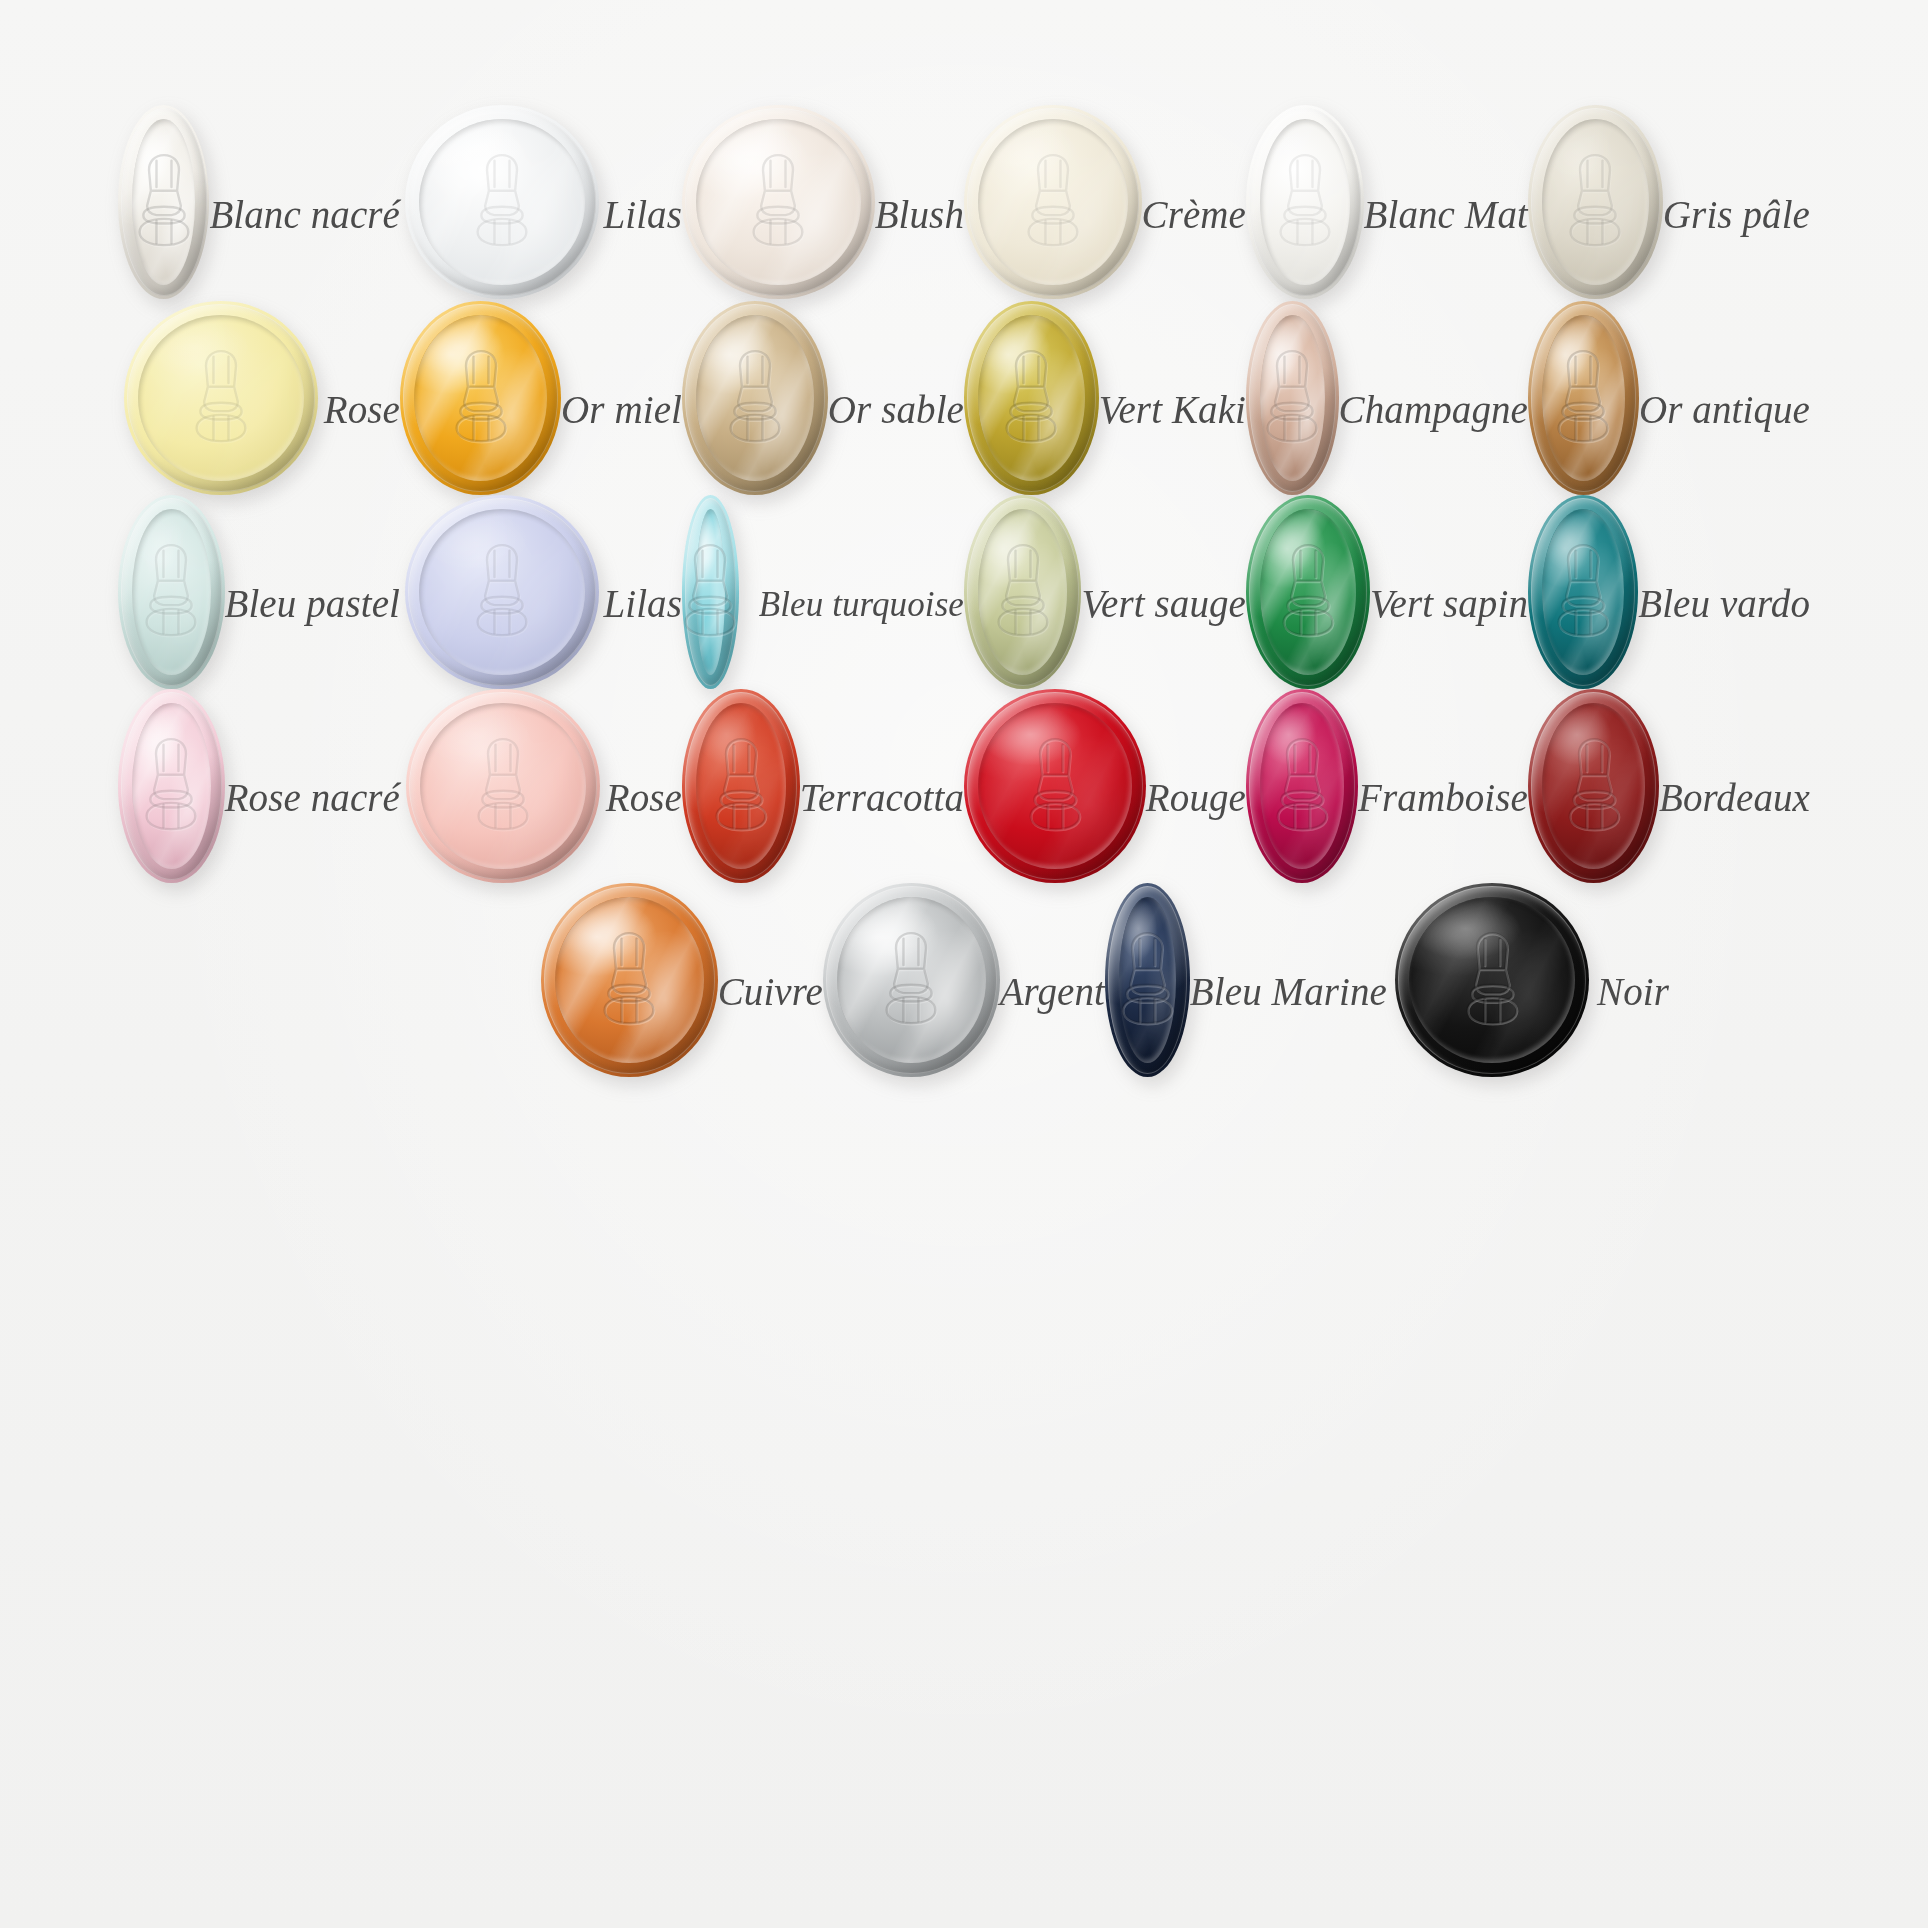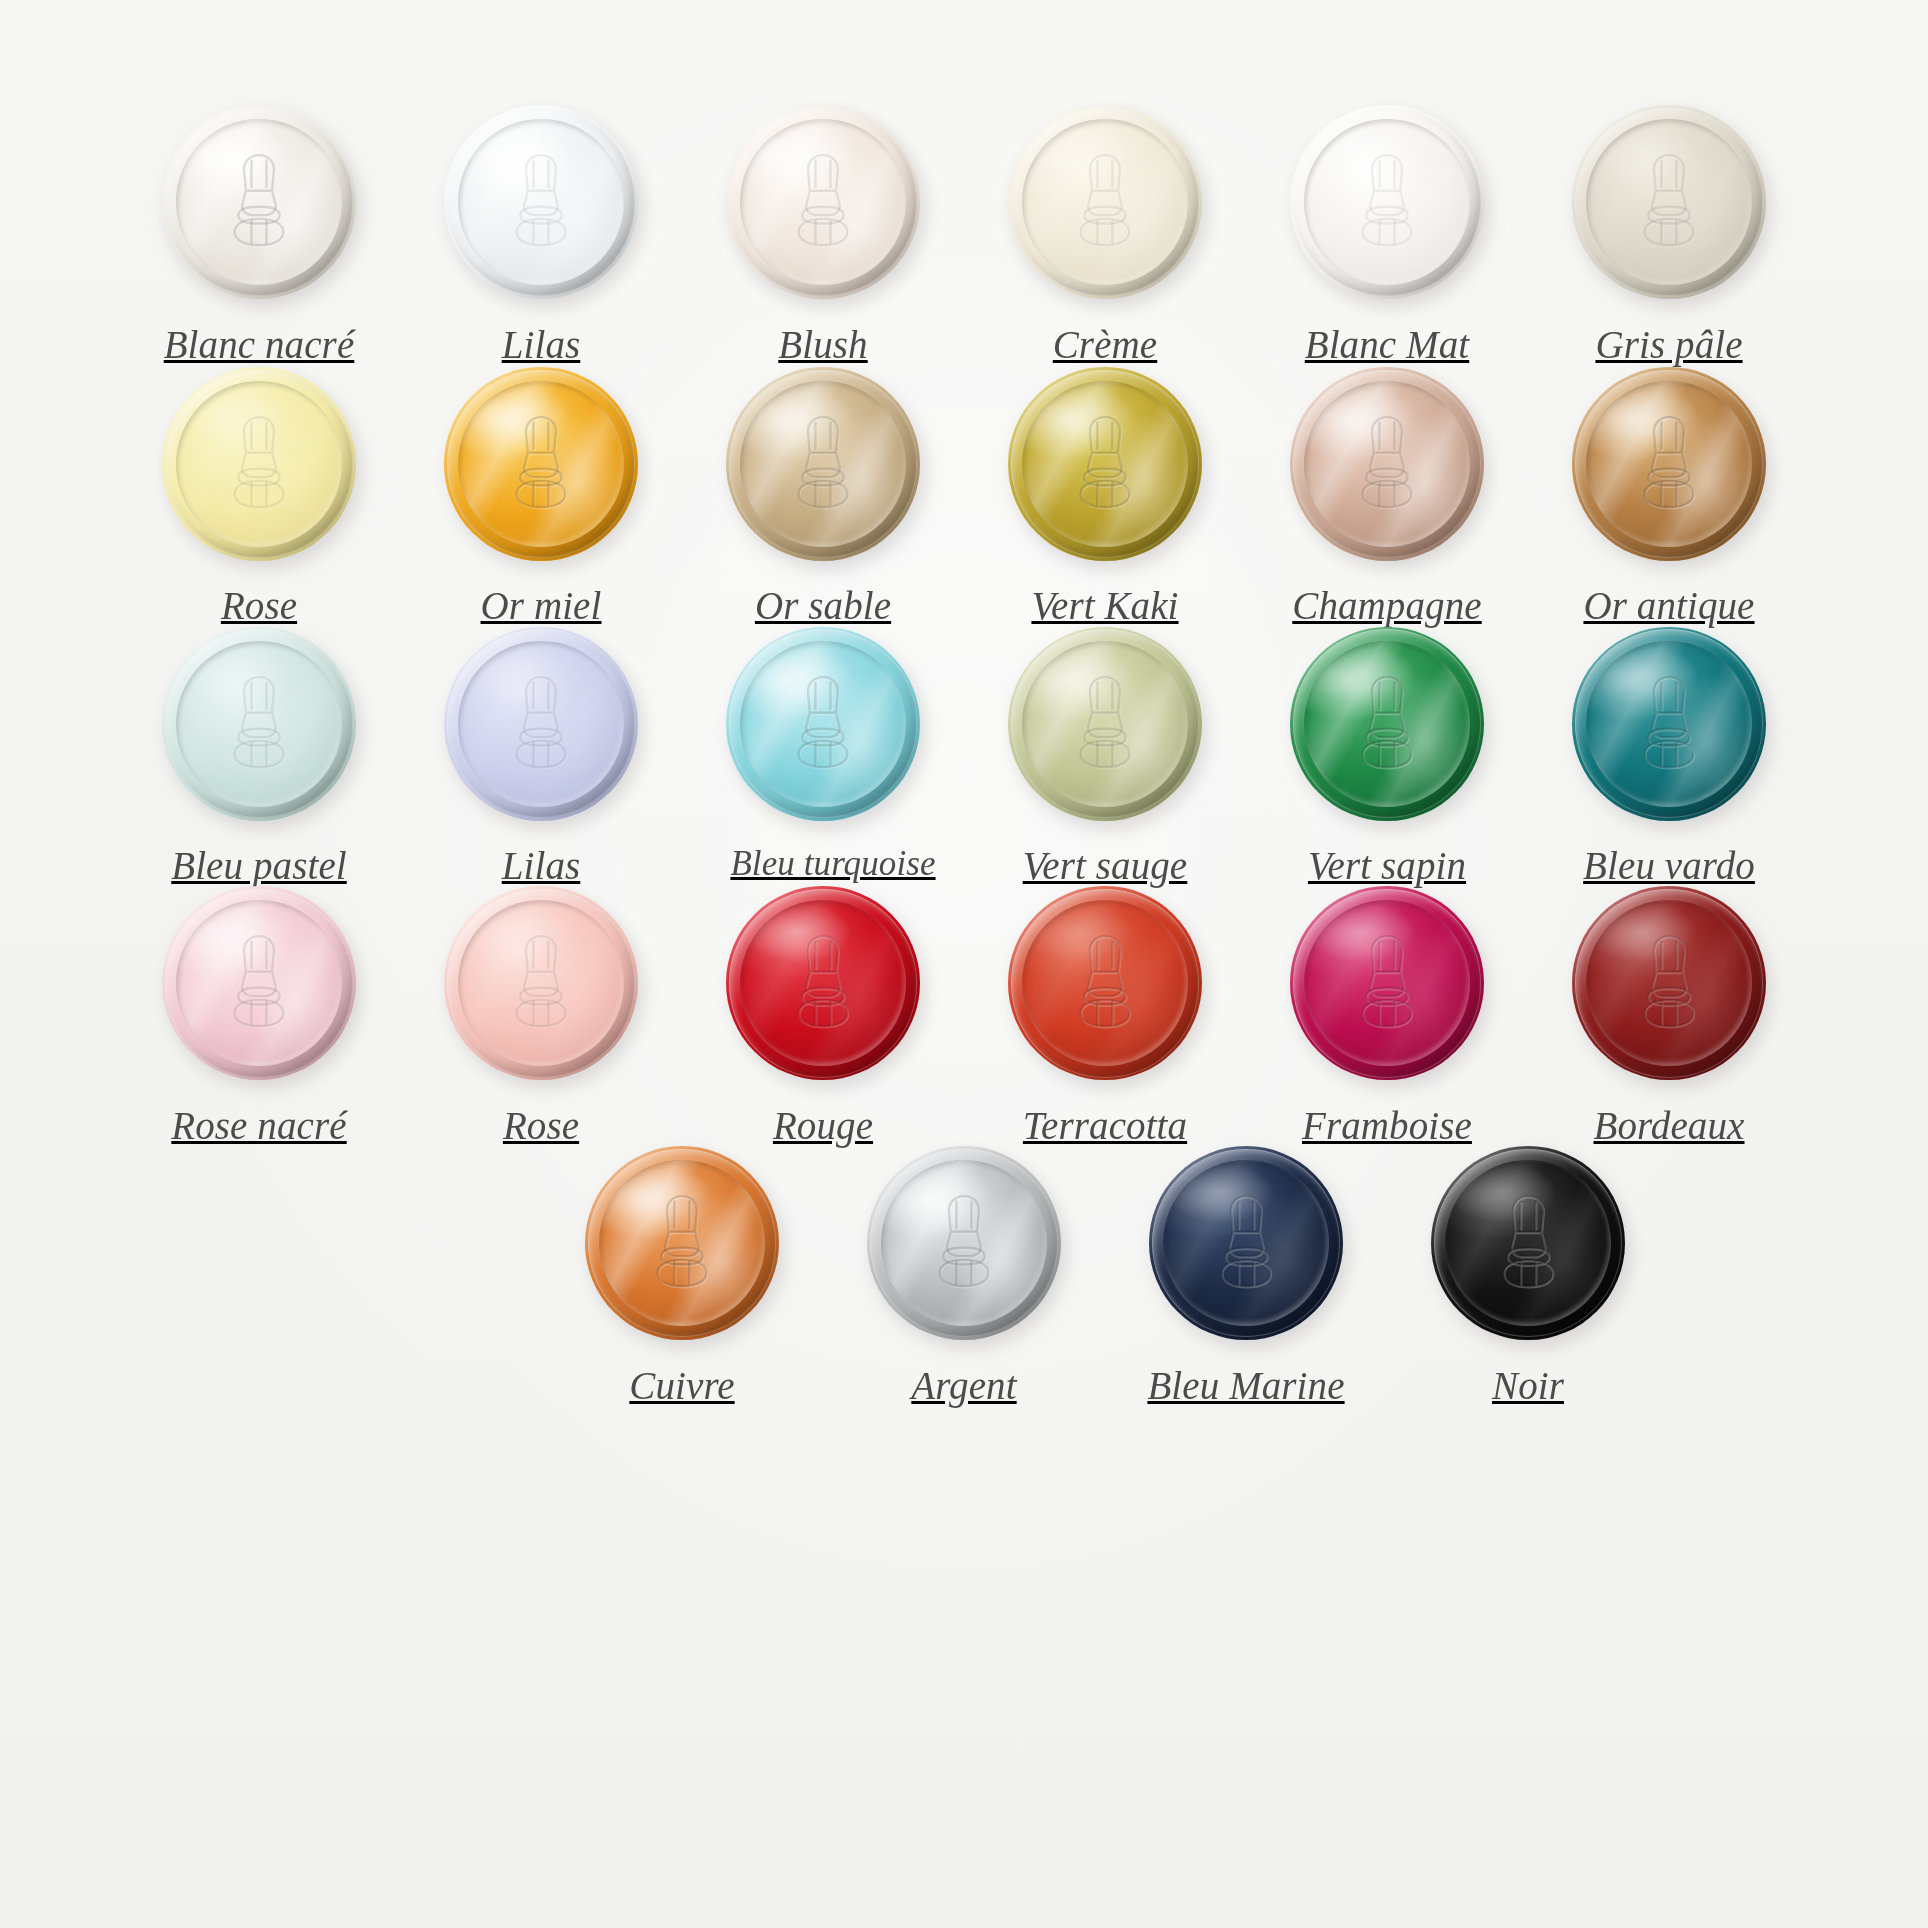--- a/index.html
+++ b/index.html
@@ -47,24 +47,23 @@
     display: flex;
     justify-content: center;
     align-items: flex-start;
     width: 100%;
   }
   .row.r1 { margin-bottom: 1.9px; }
 
   .cell {
     width: 282px;
     display: flex;
-    flex-direction: column;
+    flex-direction: row;
     align-items: center;
     position: relative;
-    text-decoration: underline;
   }
 
   
   .seal {
     width: 194px;
     height: 194px;
     border-radius: 50%;
     position: relative;
     margin: 0 auto;
     box-sizing: border-box;
@@ -704,20 +703,46 @@
                 <path class="ln" d="M40 12 L40 40 M56 12 L56 40"></path>
                 <path class="ln" d="M26 70 C26 64 34 61 48 61 C62 61 70 64 70 70 C70 76 62 79 48 79 C34 79 26 76 26 70 Z"></path>
                 <path class="ln" d="M22 88 C22 79 33 74 48 74 C63 74 74 79 74 88 C74 97 63 102 48 102 C33 102 22 97 22 88 Z"></path>
                 <path class="ln" d="M40 76 L40 100 M56 76 L56 100"></path>
               </svg>
             </div>
           </div>
           <div class="label">Rose</div>
         </div>
         <div class="cell">
+          <div class="seal" style="--base: #cf3a22; --hi: #e5694f; --lo: #9c2513; --sheen: 0.16; --gloss: 0.34; --emb: 0.44;">
+            <div class="body">
+              <div class="field">
+                <div class="sheen"></div>
+                <div class="gloss"></div>
+              </div>
+              <div class="rim"></div>
+            </div>
+            <div class="emblem">
+              <svg viewBox="0 0 96 112" aria-hidden="true">
+                <path class="hl" d="M48 6 C38 6 32 13 32 22 L34 44 L62 44 L64 22 C64 13 58 6 48 6 Z M34 44 L30 60 C30 66 34 69 40 70 L56 70 C62 69 66 66 66 60 L62 44 Z"></path>
+                <path class="hl" d="M40 12 L40 40 M56 12 L56 40"></path>
+                <path class="hl" d="M26 70 C26 64 34 61 48 61 C62 61 70 64 70 70 C70 76 62 79 48 79 C34 79 26 76 26 70 Z"></path>
+                <path class="hl" d="M22 88 C22 79 33 74 48 74 C63 74 74 79 74 88 C74 97 63 102 48 102 C33 102 22 97 22 88 Z"></path>
+                <path class="hl" d="M40 76 L40 100 M56 76 L56 100"></path>
+                <path class="ln" d="M48 6 C38 6 32 13 32 22 L34 44 L62 44 L64 22 C64 13 58 6 48 6 Z M34 44 L30 60 C30 66 34 69 40 70 L56 70 C62 69 66 66 66 60 L62 44 Z"></path>
+                <path class="ln" d="M40 12 L40 40 M56 12 L56 40"></path>
+                <path class="ln" d="M26 70 C26 64 34 61 48 61 C62 61 70 64 70 70 C70 76 62 79 48 79 C34 79 26 76 26 70 Z"></path>
+                <path class="ln" d="M22 88 C22 79 33 74 48 74 C63 74 74 79 74 88 C74 97 63 102 48 102 C33 102 22 97 22 88 Z"></path>
+                <path class="ln" d="M40 76 L40 100 M56 76 L56 100"></path>
+              </svg>
+            </div>
+          </div>
+          <div class="label">Terracotta</div>
+        </div>
+        <div class="cell">
           <div class="seal" style="--base: #ca0d1c; --hi: #e8414b; --lo: #93060f; --sheen: 0.22; --gloss: 0.7; --emb: 0.4;">
             <div class="body">
               <div class="field">
                 <div class="sheen"></div>
                 <div class="gloss"></div>
               </div>
               <div class="rim"></div>
             </div>
             <div class="emblem">
               <svg viewBox="0 0 96 112" aria-hidden="true">
@@ -728,46 +753,20 @@
                 <path class="hl" d="M40 76 L40 100 M56 76 L56 100"></path>
                 <path class="ln" d="M48 6 C38 6 32 13 32 22 L34 44 L62 44 L64 22 C64 13 58 6 48 6 Z M34 44 L30 60 C30 66 34 69 40 70 L56 70 C62 69 66 66 66 60 L62 44 Z"></path>
                 <path class="ln" d="M40 12 L40 40 M56 12 L56 40"></path>
                 <path class="ln" d="M26 70 C26 64 34 61 48 61 C62 61 70 64 70 70 C70 76 62 79 48 79 C34 79 26 76 26 70 Z"></path>
                 <path class="ln" d="M22 88 C22 79 33 74 48 74 C63 74 74 79 74 88 C74 97 63 102 48 102 C33 102 22 97 22 88 Z"></path>
                 <path class="ln" d="M40 76 L40 100 M56 76 L56 100"></path>
               </svg>
             </div>
           </div>
           <div class="label">Rouge</div>
-        </div>
-        <div class="cell">
-          <div class="seal" style="--base: #cf3a22; --hi: #e5694f; --lo: #9c2513; --sheen: 0.16; --gloss: 0.34; --emb: 0.44;">
-            <div class="body">
-              <div class="field">
-                <div class="sheen"></div>
-                <div class="gloss"></div>
-              </div>
-              <div class="rim"></div>
-            </div>
-            <div class="emblem">
-              <svg viewBox="0 0 96 112" aria-hidden="true">
-                <path class="hl" d="M48 6 C38 6 32 13 32 22 L34 44 L62 44 L64 22 C64 13 58 6 48 6 Z M34 44 L30 60 C30 66 34 69 40 70 L56 70 C62 69 66 66 66 60 L62 44 Z"></path>
-                <path class="hl" d="M40 12 L40 40 M56 12 L56 40"></path>
-                <path class="hl" d="M26 70 C26 64 34 61 48 61 C62 61 70 64 70 70 C70 76 62 79 48 79 C34 79 26 76 26 70 Z"></path>
-                <path class="hl" d="M22 88 C22 79 33 74 48 74 C63 74 74 79 74 88 C74 97 63 102 48 102 C33 102 22 97 22 88 Z"></path>
-                <path class="hl" d="M40 76 L40 100 M56 76 L56 100"></path>
-                <path class="ln" d="M48 6 C38 6 32 13 32 22 L34 44 L62 44 L64 22 C64 13 58 6 48 6 Z M34 44 L30 60 C30 66 34 69 40 70 L56 70 C62 69 66 66 66 60 L62 44 Z"></path>
-                <path class="ln" d="M40 12 L40 40 M56 12 L56 40"></path>
-                <path class="ln" d="M26 70 C26 64 34 61 48 61 C62 61 70 64 70 70 C70 76 62 79 48 79 C34 79 26 76 26 70 Z"></path>
-                <path class="ln" d="M22 88 C22 79 33 74 48 74 C63 74 74 79 74 88 C74 97 63 102 48 102 C33 102 22 97 22 88 Z"></path>
-                <path class="ln" d="M40 76 L40 100 M56 76 L56 100"></path>
-              </svg>
-            </div>
-          </div>
-          <div class="label">Terracotta</div>
         </div>
         <div class="cell">
           <div class="seal" style="--base: #bc0e4e; --hi: #dc4478; --lo: #860733; --sheen: 0.22; --gloss: 0.58; --emb: 0.42;">
             <div class="body">
               <div class="field">
                 <div class="sheen"></div>
                 <div class="gloss"></div>
               </div>
               <div class="rim"></div>
             </div>

